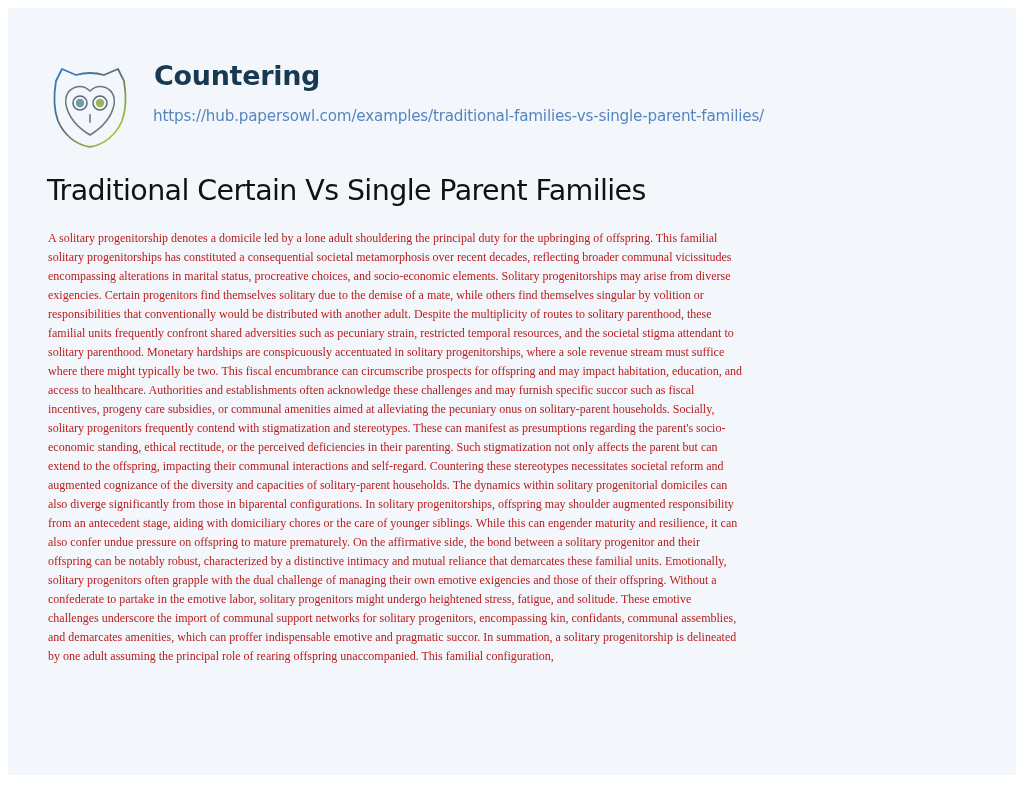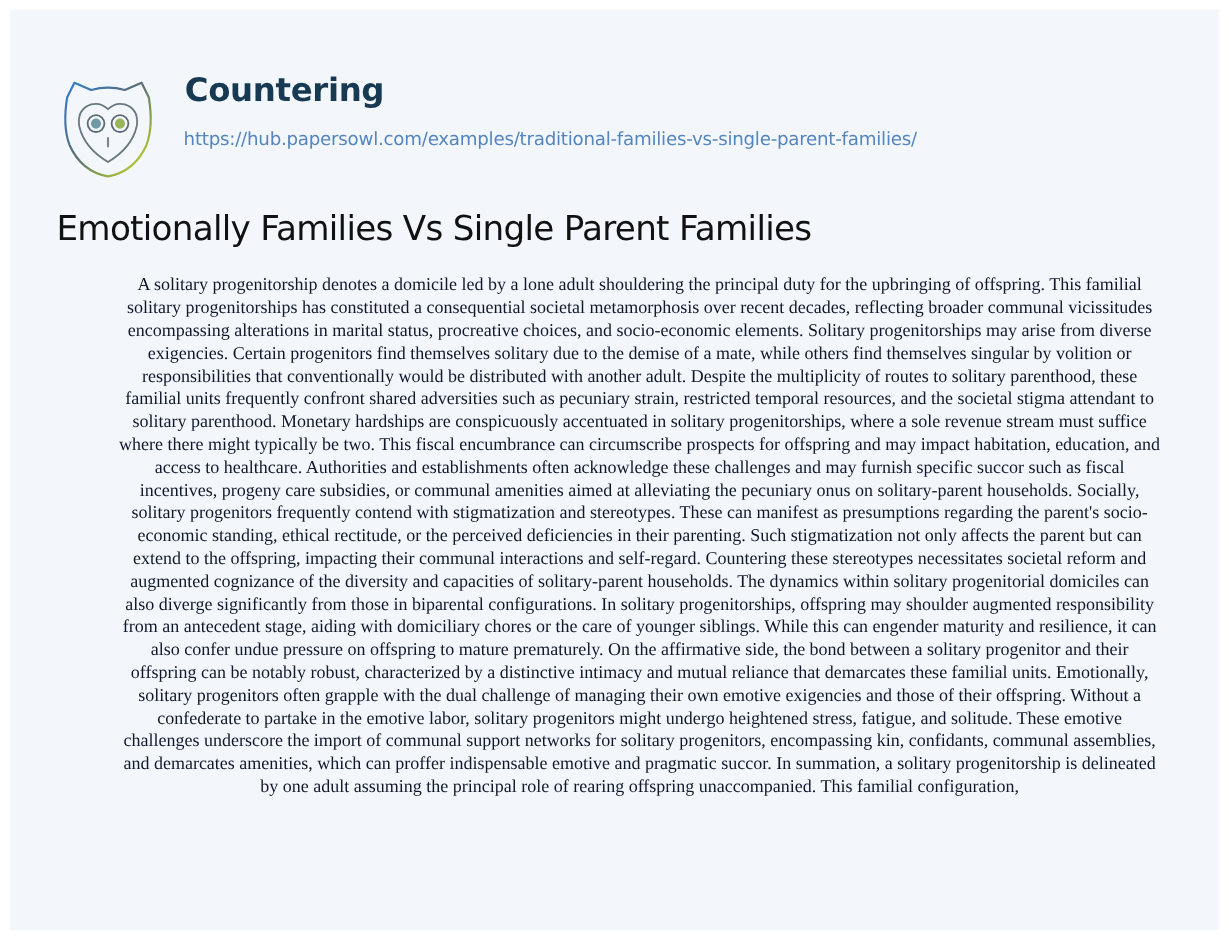--- a/index.html
+++ b/index.html
@@ -69,24 +69,23 @@
       color: #111111;
       white-space: nowrap;
     }
     .body-text {
       position: absolute;
       left: 40px;
       top: 221px;
       width: 970px;
       margin: 0;
       font-family: "Liberation Serif", serif;
-      font-size: 15px;
+      font-size: 12px;
       line-height: 19px;
-      color: #0f172a;
-      text-align: center;
+      color: #b91c1c;
     }
     .body-text .line {
       display: block;
       white-space: nowrap;
     }
   </style>
 </head>
 <body>
 
 <div class="page">
@@ -112,21 +111,21 @@
         <circle cx="50" cy="38" r="7" fill="none" stroke="#5d6a74" stroke-width="1.5"></circle>
         <circle cx="50" cy="38" r="4.2" fill="#9cb55a"></circle>
 
         <path d="M40 50 L40 57" stroke="#7a8690" stroke-width="1.8" stroke-linecap="round"></path>
       </svg>
     </div>
     <div class="brand">Countering</div>
     <a class="url">https://hub.papersowl.com/examples/traditional-families-vs-single-parent-families/</a>
   </div>
 
-  <h1 class="title">Emotionally Families Vs Single Parent Families</h1>
+  <h1 class="title">Traditional Certain Vs Single Parent Families</h1>
 
   <div class="body-text">
     <span class="line">A solitary progenitorship denotes a domicile led by a lone adult shouldering the principal duty for the upbringing of offspring. This familial</span>
     <span class="line">solitary progenitorships has constituted a consequential societal metamorphosis over recent decades, reflecting broader communal vicissitudes</span>
     <span class="line">encompassing alterations in marital status, procreative choices, and socio-economic elements. Solitary progenitorships may arise from diverse</span>
     <span class="line">exigencies. Certain progenitors find themselves solitary due to the demise of a mate, while others find themselves singular by volition or</span>
     <span class="line">responsibilities that conventionally would be distributed with another adult. Despite the multiplicity of routes to solitary parenthood, these</span>
     <span class="line">familial units frequently confront shared adversities such as pecuniary strain, restricted temporal resources, and the societal stigma attendant to</span>
     <span class="line">solitary parenthood. Monetary hardships are conspicuously accentuated in solitary progenitorships, where a sole revenue stream must suffice</span>
     <span class="line">where there might typically be two. This fiscal encumbrance can circumscribe prospects for offspring and may impact habitation, education, and</span>

